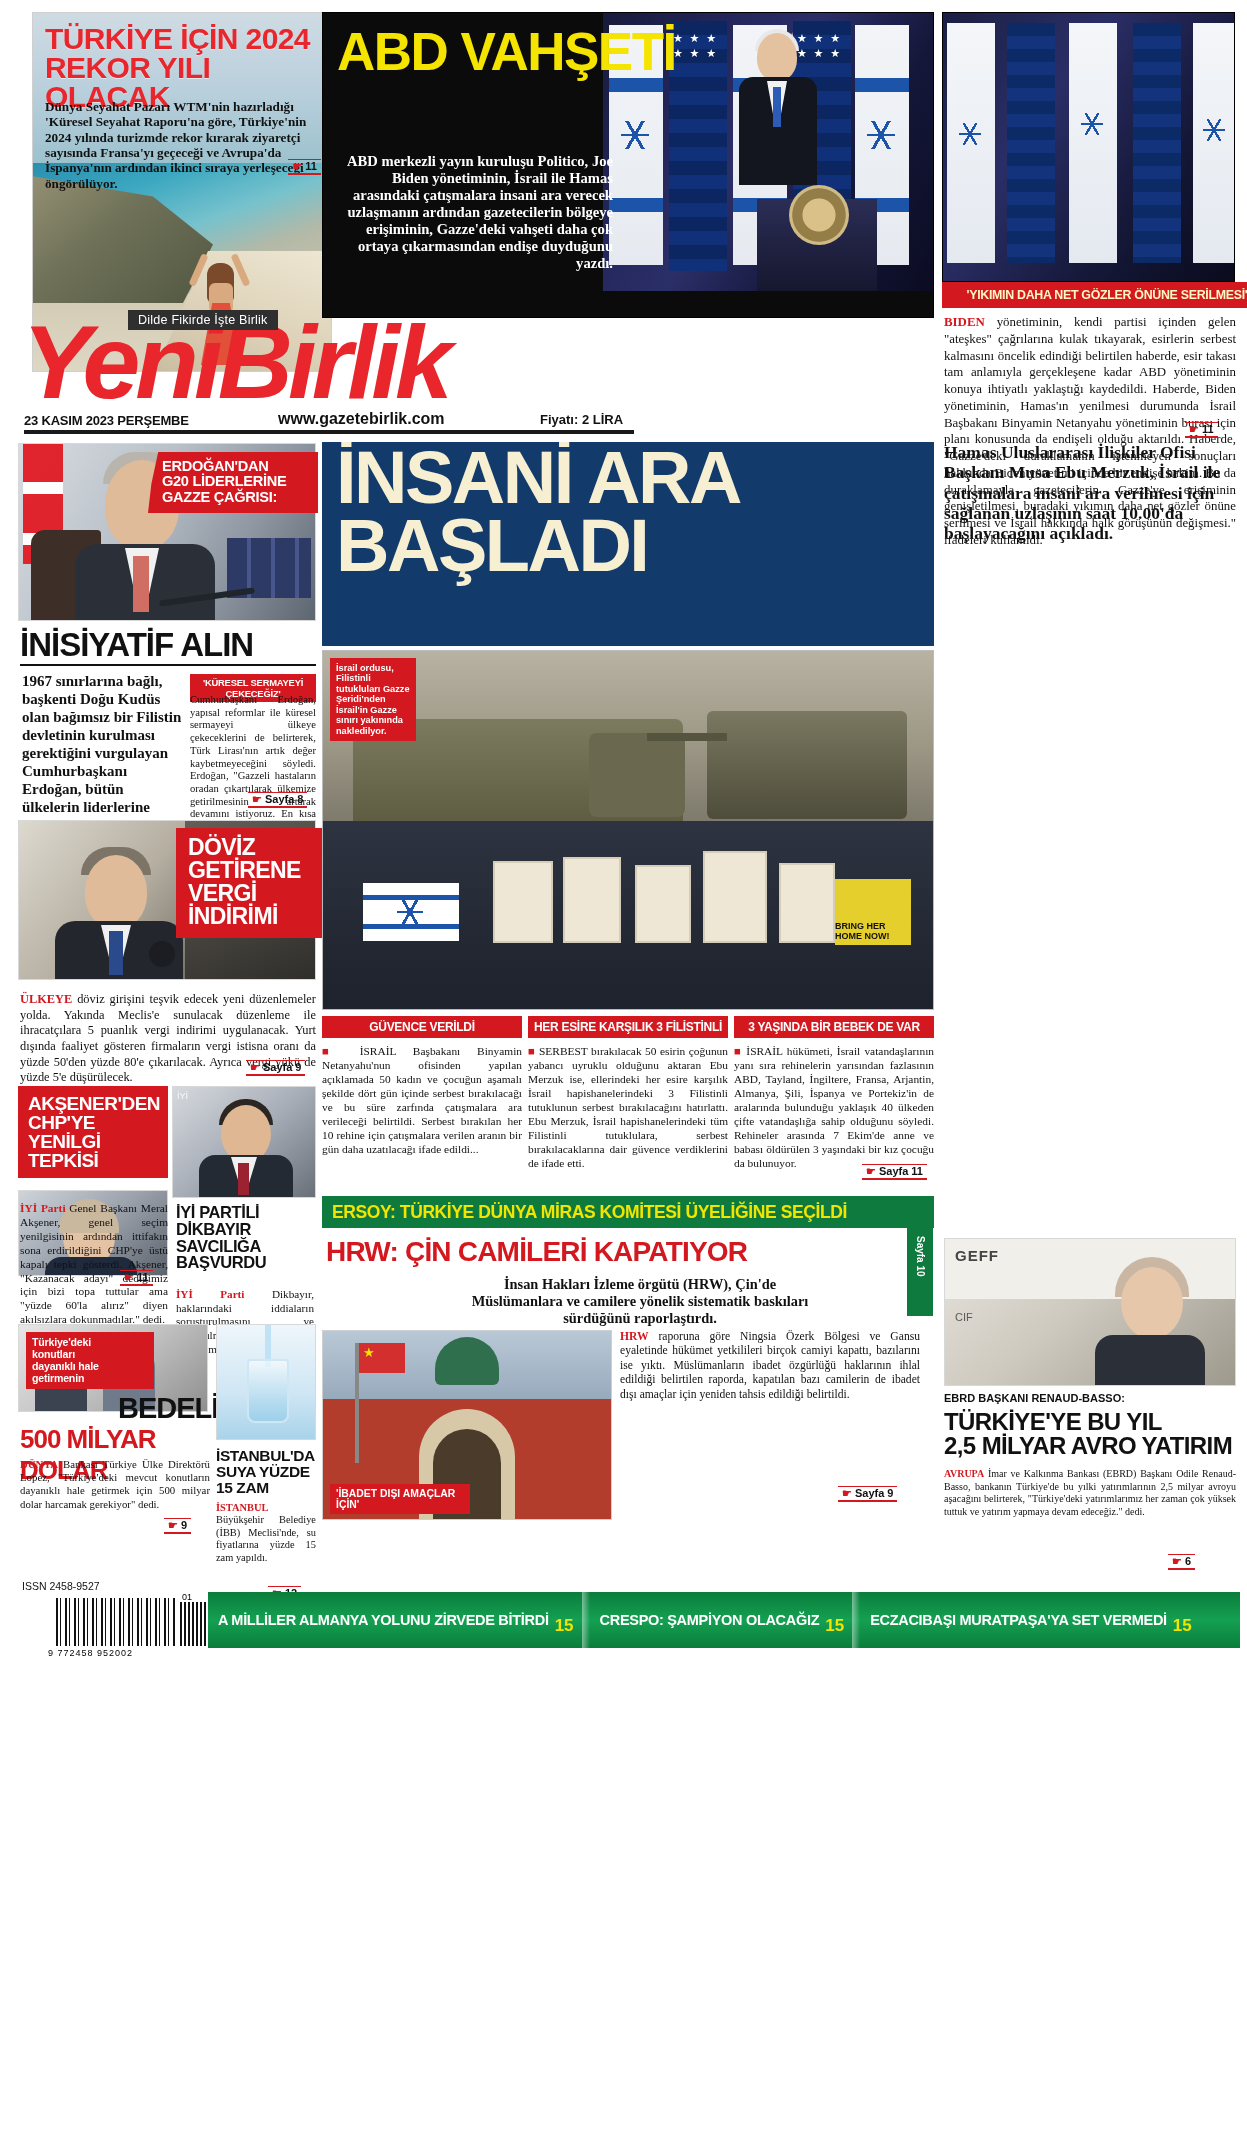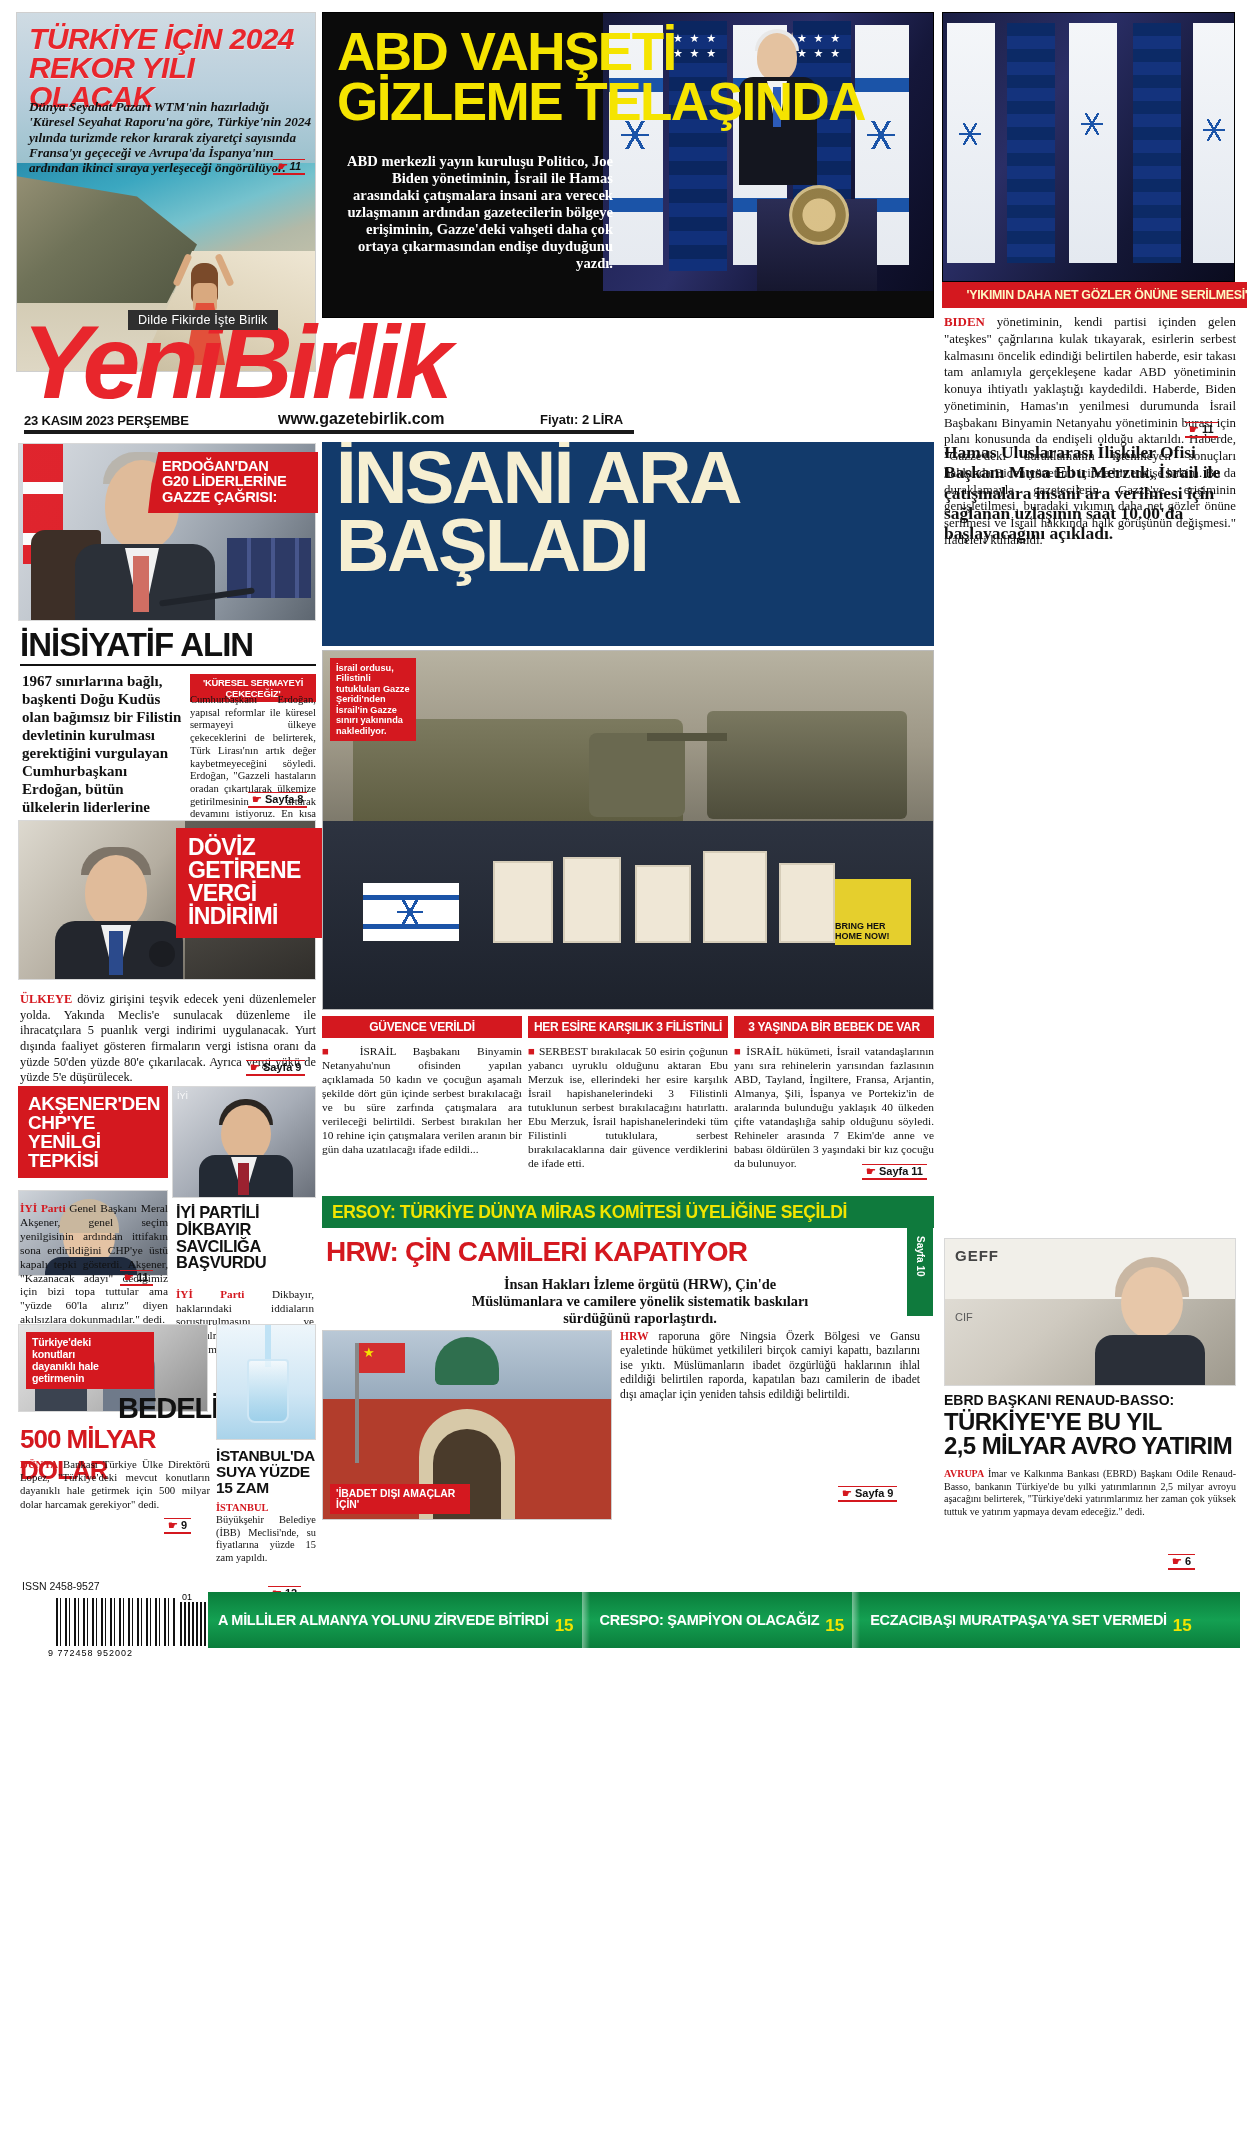--- a/index.html
+++ b/index.html
@@ -16,23 +16,23 @@
   .abs { position:absolute; }
   .ref {
     display:inline-block; border-top:1px solid #d4181f; border-bottom:2px solid #d4181f;
     color:#111; font-family:"Liberation Sans",sans-serif; font-weight:bold; font-size:11px;
     padding:0px 4px; white-space:nowrap;
   }
   .ref .hand { color:#d4181f; font-size:11px; }
 
   
   #tourism {
-    left:16px; top:12px; width:300px; height:360px;
+    left:32px; top:12px; width:300px; height:360px;
     background: linear-gradient(180deg,#cfdbe3 0%,#b9cfdc 22%,#9fc3cf 40%,#8fb7b6 55%,#cfc7ae 72%,#ded7c4 100%);
-    border:1px solid #cfcfcf; overflow:hidden;font-style:italic;
+    border:1px solid #cfcfcf; overflow:hidden;
   }
   #tourism .sea {
     position:absolute; left:0; top:150px; width:300px; height:130px;
     background: linear-gradient(160deg,#2a8fae 0%,#3ba7c0 25%,#76c2cd 50%,#b3b9a7 70%, #cdc6ad 100%);
   }
   #tourism .cliff {
     position:absolute; left:-20px; top:160px; width:200px; height:130px;
     background:linear-gradient(140deg,#9a9478 0%,#6f7258 45%,#525742 100%);
     clip-path: polygon(0 0, 70% 18%, 100% 55%, 85% 100%, 0 100%);
   }
@@ -505,21 +505,21 @@
   #ebrd-photo .panel{ position:absolute; left:0; top:0; width:292px; height:60px; background:#f1efe9;}
   #ebrd-photo .geff{ position:absolute; left:10px; top:8px; color:#444;
      font-family:"Liberation Sans",sans-serif; font-weight:bold; font-size:15px; letter-spacing:1px;}
   #ebrd-photo .cif{ position:absolute; left:10px; top:72px; color:#5a5a5a;
      font-family:"Liberation Sans",sans-serif; font-size:11px;}
   #ebrd-photo .head{ position:absolute; right:52px; top:28px; width:62px;height:72px;border-radius:50%;background:#e7c7a9;}
   #ebrd-photo .hair{ position:absolute; right:46px; top:18px; width:74px;height:40px;border-radius:38px 38px 0 0;background:#c9b7a3;}
   #ebrd-photo .body{ position:absolute; right:30px; top:96px; width:110px;height:54px;background:#2a2f38;border-radius:18px 18px 0 0;}
   #ebrd-kicker{
     left:944px; top:1392px; width:292px;
-    font-family:"Liberation Sans",sans-serif; font-weight:bold; font-size:14px; color:#111;
+    font-family:"Liberation Sans",sans-serif; font-weight:bold; font-size:11px; color:#111;
   }
   #ebrd-title{
     left:944px; top:1410px; width:292px;
     font-family:"Liberation Sans",sans-serif; font-weight:bold;
     font-size:24px; line-height:1.02; color:#111; letter-spacing:-0.6px;
   }
   #ebrd-body{
     left:944px; top:1468px; width:292px;
     font-family:"Liberation Serif",serif; font-size:10px; line-height:1.25; color:#111; text-align:justify;
   }
@@ -601,21 +601,20 @@
       <div class="person">
         <div class="hair"></div>
           <div class="head"></div>
         <div class="suit"></div>
           <div class="shirt"></div>
           <div class="tie"></div>
       </div>
     </div>
     <div id="abd-headline">
       <span>ABD VAHŞETİ</span>
-      <span class="l2">GİZLEME TELAŞINDA</span>
     </div>
     <div id="abd-body">ABD merkezli yayın kuruluşu Politico, Joe Biden yönetiminin, İsrail ile Hamas arasındaki çatışmalara insani ara verecek uzlaşmanın ardından gazetecilerin bölgeye erişiminin, Gazze'deki vahşeti daha çok ortaya çıkarmasından endişe duyduğunu yazdı.</div>
   </div>
 
   <div class="abs" id="biden-photo">
     <div class="fl" style="left:4px;">
         <div class="star6" style="left:12px;top:100px;"></div>
       </div>
     <div class="fl usa" style="left:64px;"></div>
     <div class="fl" style="left:126px;">

